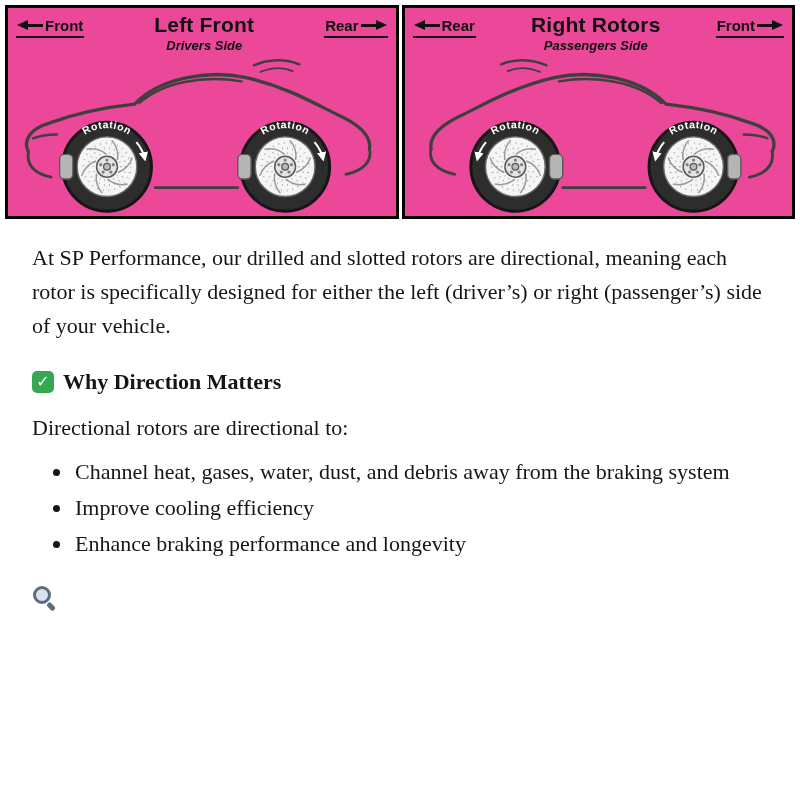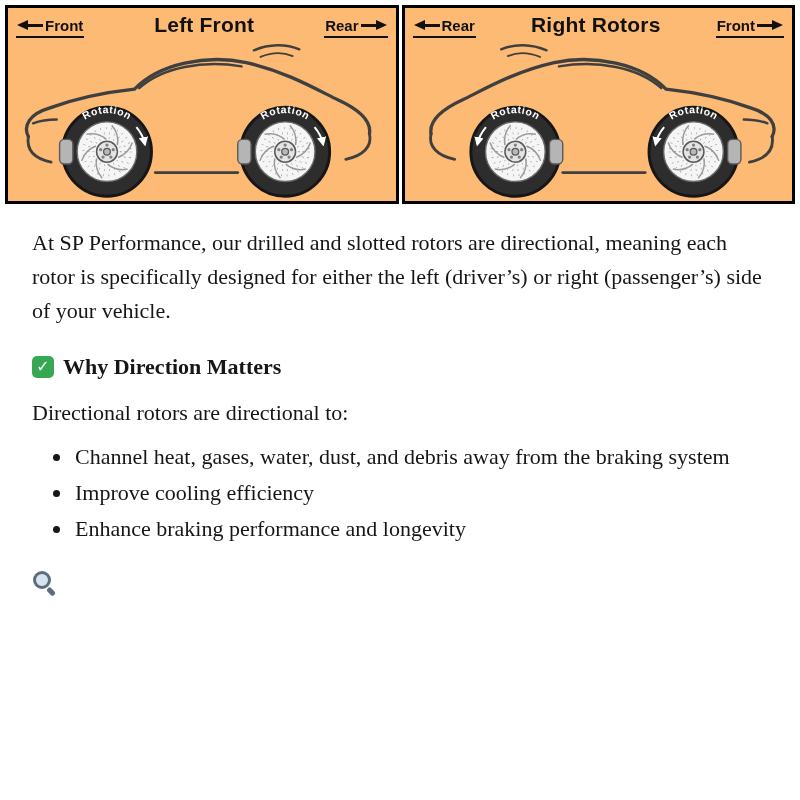--- a/index.html
+++ b/index.html
@@ -4,21 +4,21 @@
 <style>
   html, body { margin: 0; padding: 0; background: #fff; }
   .page {
     width: 800px; height: 800px; margin: 0 auto; background: #fff;
     overflow: hidden; color: #111;
   }
 
   
   .diagram { display: flex; gap: 3px; margin: 5px 5px 2px 5px; }
   .panel {
-    flex: 1; border: 3px solid #000; background: #fdba74;
+    flex: 1; border: 3px solid #000; background: #ec4899;
     display: flex; flex-direction: column; min-width: 0;
   }
   .panel-header {
     display: flex; justify-content: space-between; align-items: flex-start;
     padding: 5px 8px 0 8px; font-family: "Liberation Sans", sans-serif;
   }
   .dir-label {
     display: flex; align-items: center; gap: 2px;
     border-bottom: 2.5px solid #111; padding: 2px 1px 2px 1px;
     font-weight: bold; font-size: 15px; color: #111; margin-top: 2px;
@@ -137,20 +137,21 @@
   <div class="diagram">
 
     <div class="panel">
       <div class="panel-header">
         <div class="dir-label">
           <span class="arr arr-left"></span>
           <span>Front</span>
         </div>
         <div class="titles">
           <div class="panel-title">Left Front</div>
+          <div class="panel-subtitle">Drivers Side</div>
         </div>
         <div class="dir-label">
           <span>Rear</span>
           <span class="arr arr-right"></span>
         </div>
       </div>
       <svg class="car-svg" viewBox="0 0 390 172">
         <use href="#carbody"></use>
         <use href="#wheel" x="95" y="120"></use>
         <use href="#wheel" x="283" y="120"></use>
@@ -166,20 +167,21 @@
     </div>
 
     <div class="panel">
       <div class="panel-header">
         <div class="dir-label">
           <span class="arr arr-left"></span>
           <span>Rear</span>
         </div>
         <div class="titles">
           <div class="panel-title">Right Rotors</div>
+          <div class="panel-subtitle">Passengers Side</div>
         </div>
         <div class="dir-label">
           <span>Front</span>
           <span class="arr arr-right"></span>
         </div>
       </div>
       <svg class="car-svg" viewBox="0 0 390 172">
         <g transform="translate(390 0) scale(-1 1)">
             <use href="#carbody"></use>
           </g>

